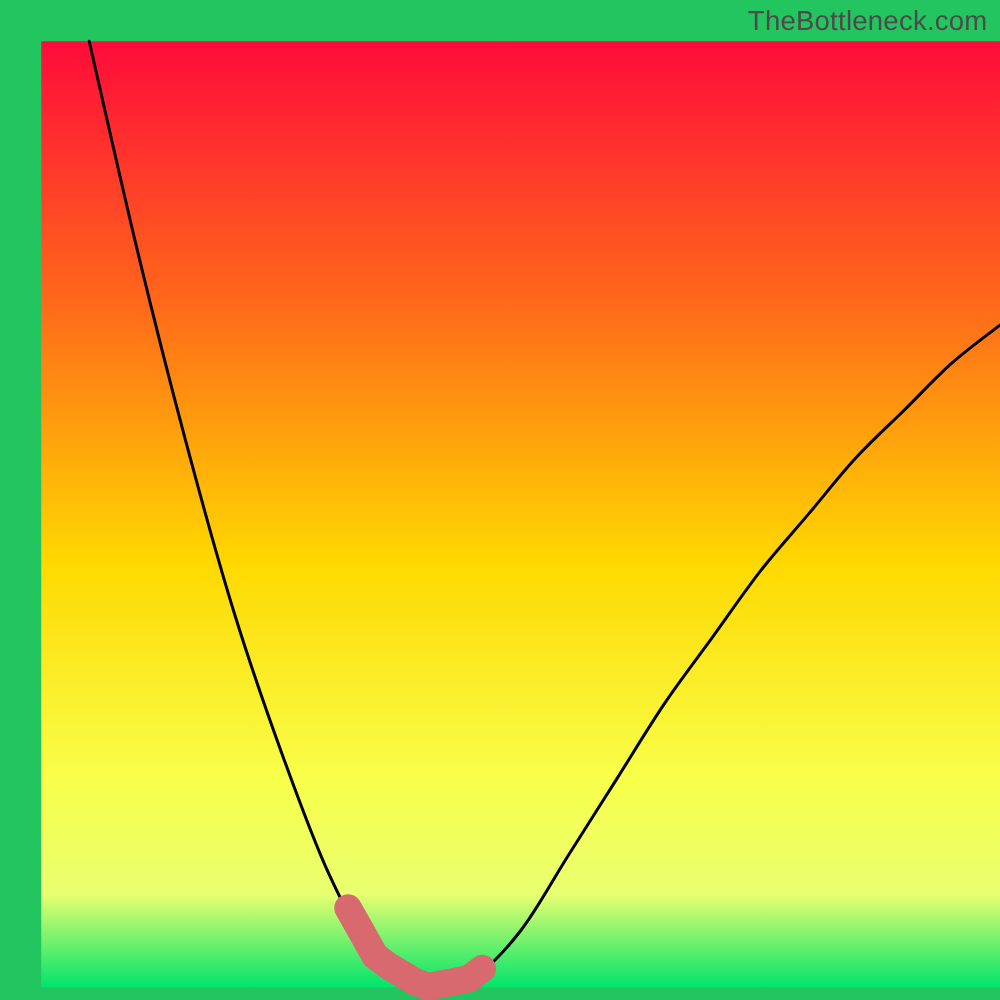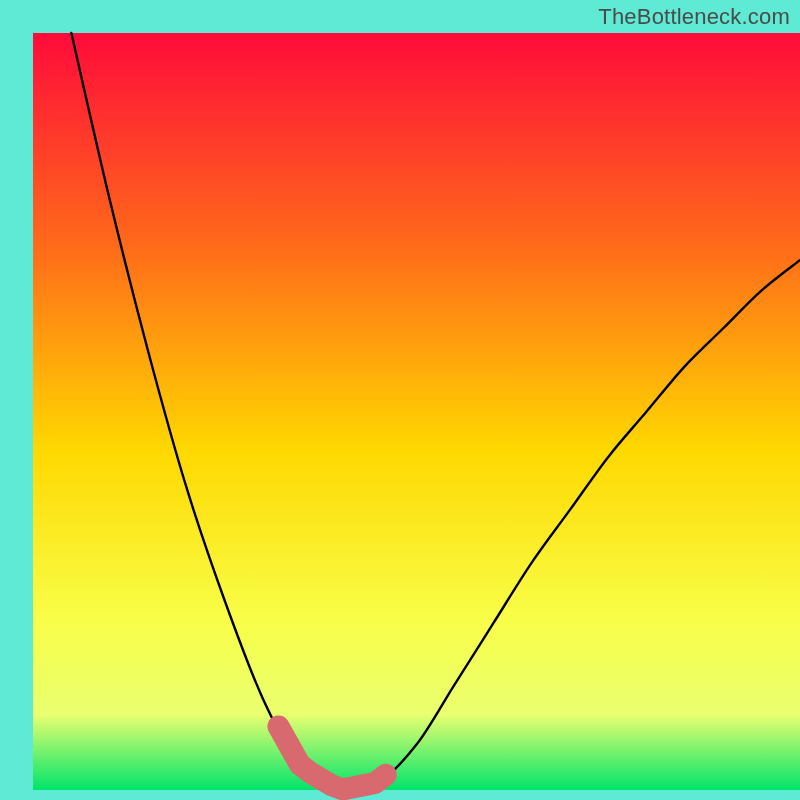--- a/index.html
+++ b/index.html
@@ -8,21 +8,21 @@
     width: 800px;
     height: 800px;
     background: #000;
     overflow: hidden;
     font-family: Arial, Helvetica, sans-serif;
   }
   .frame {
     position: relative;
     width: 800px;
     height: 800px;
-    background: #5eead4;
+    background: #22c55e;
   }
   .watermark {
     position: absolute;
     top: 4px;
     right: 10px;
     color: #4b4b4b;
     font-size: 22px;
     font-weight: 500;
     letter-spacing: 0.2px;
     z-index: 10;

